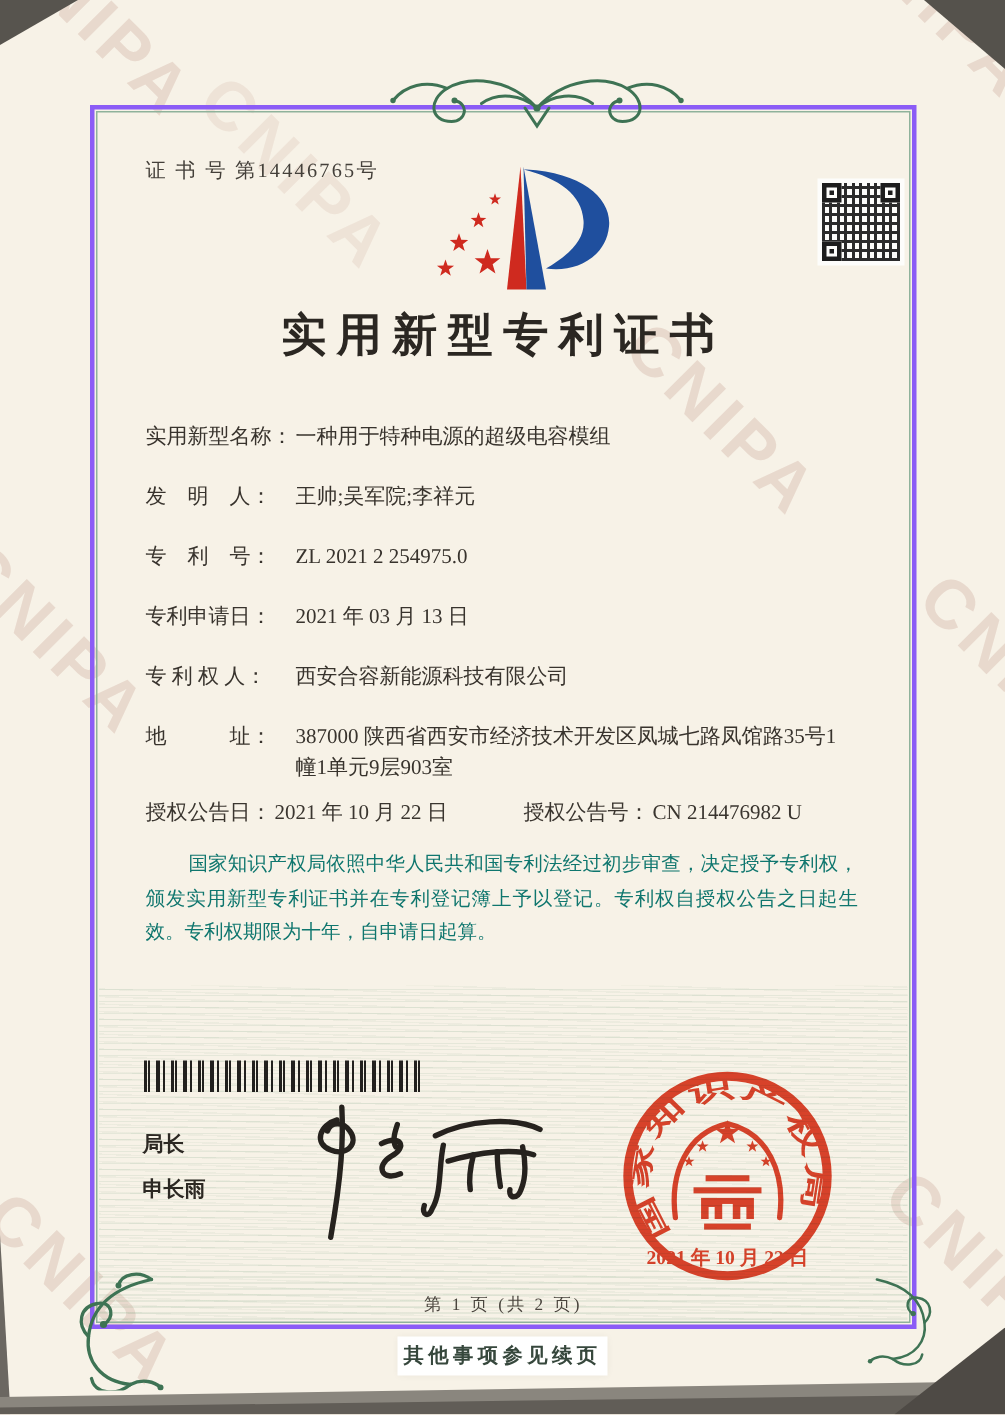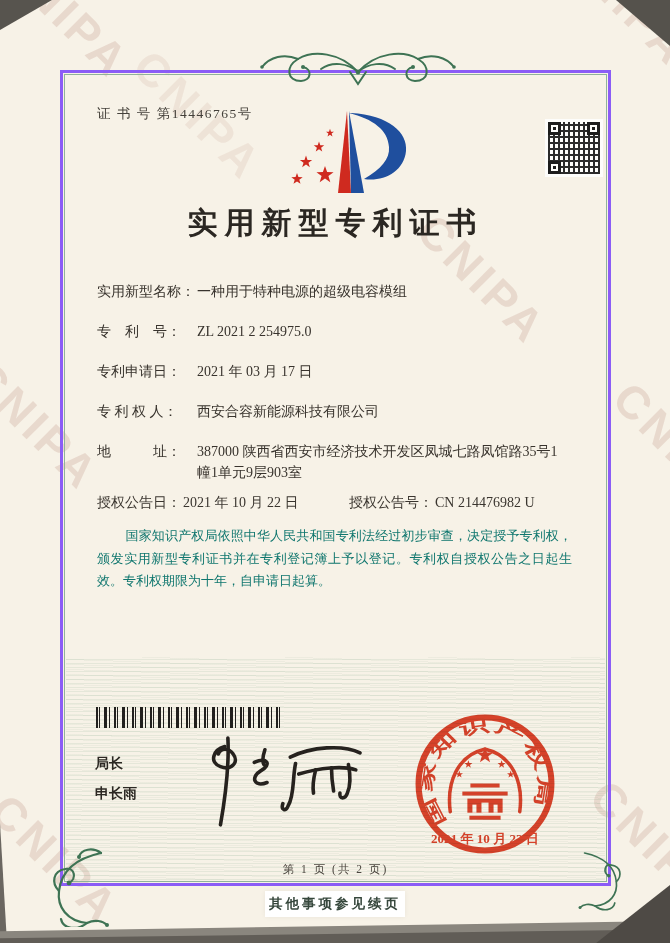--- a/index.html
+++ b/index.html
@@ -144,26 +144,30 @@
   </div>
 
   <div class="title">实用新型专利证书</div>
 
   <div class="fields">
     <div class="row">
       <span class="lbl">实用新型名称：</span>
       <span class="val">一种用于特种电源的超级电容模组</span>
     </div>
     <div class="row">
+      <span class="lbl">发　明　人：</span>
+      <span class="val">王帅;吴军院;李祥元</span>
+    </div>
+    <div class="row">
       <span class="lbl">专　利　号：</span>
       <span class="val">ZL 2021 2 254975.0</span>
     </div>
     <div class="row">
       <span class="lbl">专利申请日：</span>
-      <span class="val">2021 年 03 月 17 日</span>
+      <span class="val">2021 年 03 月 13 日</span>
     </div>
     <div class="row">
       <span class="lbl">专 利 权 人：</span>
       <span class="val">西安合容新能源科技有限公司</span>
     </div>
     <div class="row addr">
       <span class="lbl">地　　　址：</span>
       <span class="val" style="max-width:372px">387000 陕西省西安市经济技术开发区凤城七路凤馆路35号1幢1单元9层903室</span>
     </div>
     <div class="grant-row">

